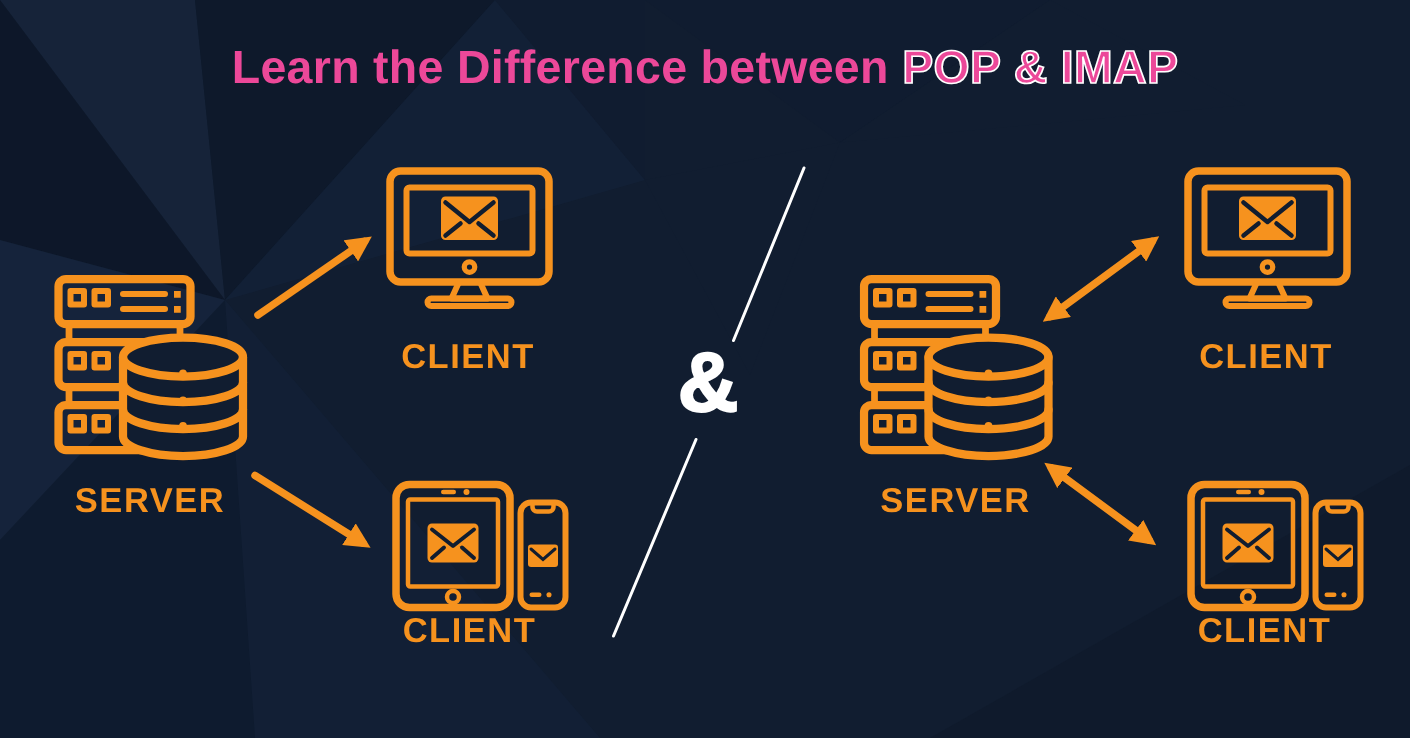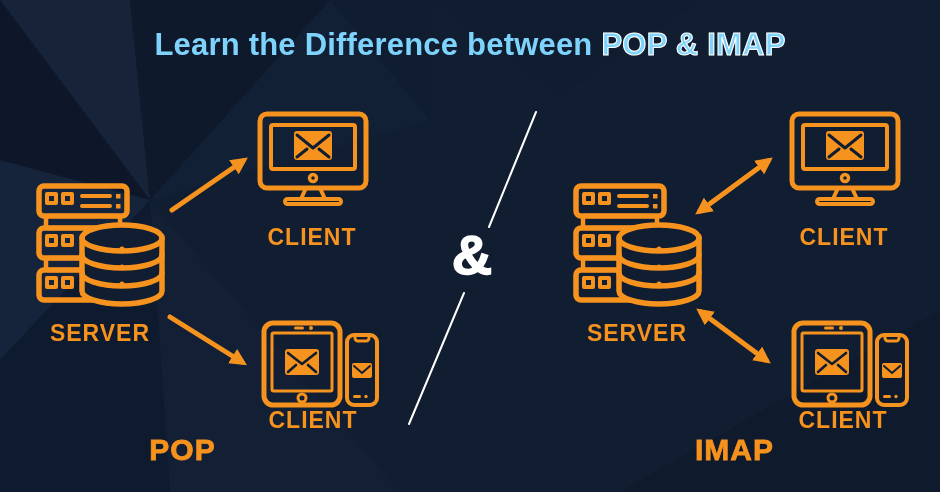--- a/index.html
+++ b/index.html
@@ -8,21 +8,21 @@
     width:940px;height:492px;
     background:#111d30;
     overflow:hidden;
     font-family:"Liberation Sans", sans-serif;
   }
   .bg-svg, .overlay-svg{
     position:absolute;left:0;top:0;width:940px;height:492px;
   }
   .title{
     position:absolute;left:0;top:27px;width:940px;
-    text-align:center;color:#7dd3fc;
+    text-align:center;color:#ec4899;
     font-size:31px;font-weight:bold;letter-spacing:.2px;
   }
   .title .title-bold{
     margin-left:9px;
     -webkit-text-stroke:1.1px #ffffff;
   }
   .icon-block{position:absolute;}
   .dev-label{
     position:absolute;
     color:#f6921e;
@@ -145,21 +145,20 @@
         <path d="M11,4 L11,6 A3,3 0 0 0 14,9 L22,9 A3,3 0 0 0 25,6 L25,4" stroke-width="3"></path>
       </g>
       <rect x="8" y="31" width="20" height="15" rx="2" fill="#f6921e"></rect>
       <path d="M10,34 L18,41 L26,34" stroke="#111d30" stroke-width="2" fill="none" stroke-linecap="round"></path>
       <rect x="9" y="63" width="8" height="3" rx="1.5" fill="#f6921e"></rect>
       <circle cx="22" cy="64.5" r="1.7" fill="#f6921e"></circle>
     </svg>
   </div>
   <div class="dev-label" style="left:253px;top:407px;width:120px;">CLIENT</div>
 
-  <div class="proto-label" style="left:120px;top:433px;width:125px;">POP</div>
 
   <div class="icon-block" style="left:573px;top:183px;">
     <svg width="132" height="130" viewBox="0 0 132 130">
       <g stroke="#f6921e" fill="none" stroke-width="5.5" stroke-linecap="round" stroke-linejoin="round">
         <rect x="3" y="3" width="88" height="30" rx="5"></rect>
         <rect x="10" y="33" width="74" height="12" rx="3" stroke-width="4.5"></rect>
         <rect x="3" y="45" width="88" height="30" rx="5"></rect>
         <rect x="10" y="75" width="74" height="12" rx="3" stroke-width="4.5"></rect>
         <rect x="3" y="87" width="88" height="30" rx="5"></rect>
         <rect x="11" y="11" width="9" height="9" stroke-width="4"></rect>
@@ -232,21 +231,20 @@
         <path d="M11,4 L11,6 A3,3 0 0 0 14,9 L22,9 A3,3 0 0 0 25,6 L25,4" stroke-width="3"></path>
       </g>
       <rect x="8" y="31" width="20" height="15" rx="2" fill="#f6921e"></rect>
       <path d="M10,34 L18,41 L26,34" stroke="#111d30" stroke-width="2" fill="none" stroke-linecap="round"></path>
       <rect x="9" y="63" width="8" height="3" rx="1.5" fill="#f6921e"></rect>
       <circle cx="22" cy="64.5" r="1.7" fill="#f6921e"></circle>
     </svg>
   </div>
   <div class="dev-label" style="left:783px;top:407px;width:120px;">CLIENT</div>
 
-  <div class="proto-label" style="left:672px;top:433px;width:125px;">IMAP</div>
 
   <svg class="overlay-svg" viewBox="0 0 940 492">
     <defs>
       <marker id="ah" viewBox="0 0 10 10" refX="6.5" refY="5" markerWidth="3.4" markerHeight="3.4" orient="auto-start-reverse">
         <path d="M0,0 L10,5 L0,10 Z" fill="#f6921e"></path>
       </marker>
     </defs>
     <g stroke="#f6921e" stroke-width="5" stroke-linecap="round">
       <line x1="172" y1="210" x2="243" y2="161" marker-end="url(#ah)"></line>
       <line x1="170" y1="317" x2="242" y2="362" marker-end="url(#ah)"></line>

